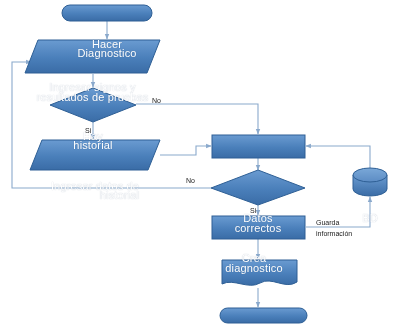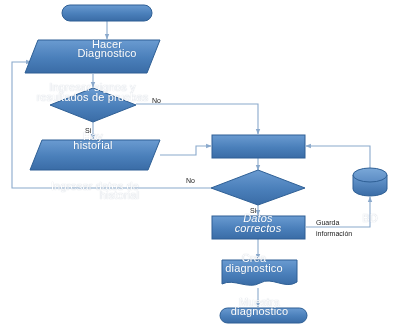--- a/index.html
+++ b/index.html
@@ -129,29 +129,27 @@
   <div class="node-label" style="left:25px; top:40px; width:135px; height:33px;">Ingresar signos y
 resultados de pruebas</div>
 
   <div class="node-label" style="left:50px; top:88px; width:86px; height:34px;">Hay
 historial</div>
 
   <div class="node-label" style="left:30px; top:140px; width:130px; height:30px;text-align:right;">Ingresar datos de
 historial</div>
 
 
-  <div class="node-label" style="left:211px; top:170px; width:94px; height:35px;font-style:italic;">Datos
+  <div class="node-label" style="left:211px; top:170px; width:94px; height:35px;">Datos
 correctos</div>
 
   <div class="node-label" style="left:353px; top:172px; width:34px; height:22px;">BD</div>
 
   <div class="node-label" style="left:212px; top:216px; width:84px; height:23px;">Crea diagnostico</div>
 
-  <div class="node-label" style="left:222px; top:259px; width:75px; height:24px;">Muestra
-diagnostico</div>
 
 
   <div class="edge-label" style="left:152px; top:96px;">No</div>
 
   <div class="edge-label" style="left:85px; top:126px;">Si</div>
 
   <div class="edge-label" style="left:186px; top:176px;">No</div>
 
   <div class="edge-label" style="left:250px; top:206px;">Si</div>
 

